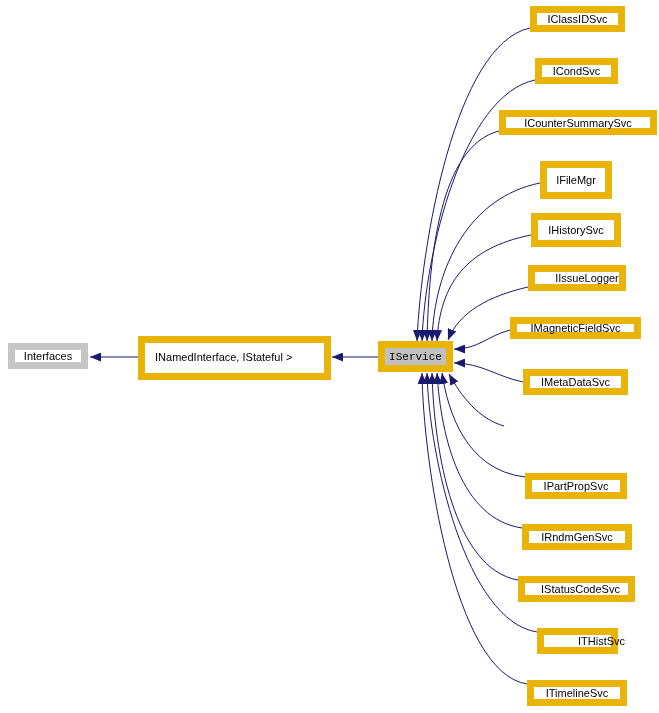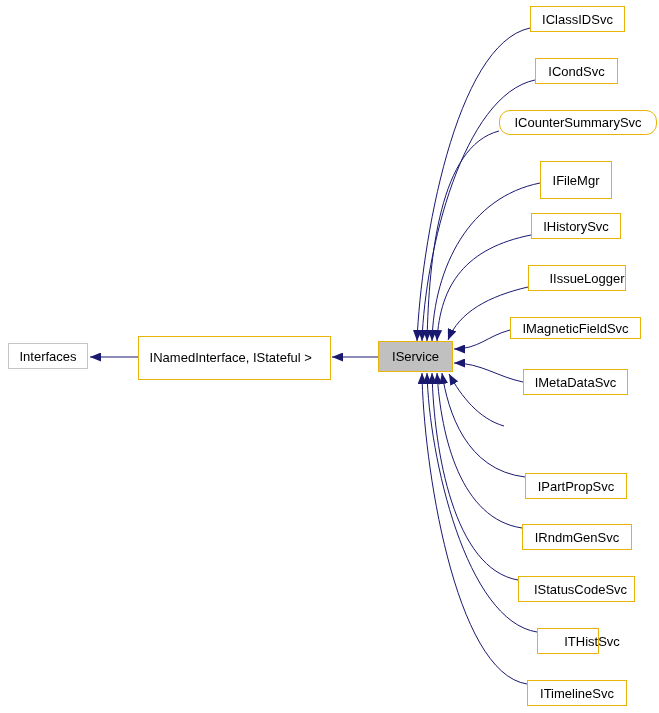--- a/index.html
+++ b/index.html
@@ -18,32 +18,32 @@
   }
   .edge {
     fill: none;
     stroke: #191970;
     stroke-width: 1;
   }
   #arrowhead path { fill: #191970; }
   .node {
     position: absolute;
     box-sizing: border-box;
-    border: 1px solid #eab308;
+    border: 7px solid #eab308;
     background: #ffffff;
     color: #000000;
-    font-size: 13px;
+    font-size: 11px;
     display: flex;
     align-items: center;
     justify-content: center;
     white-space: pre;
     cursor: pointer;
   }
   .node-external { border-color: #c5c5c5; }
-  .node-focus { background: #c0c0c0; }
+  .node-focus { background: #c0c0c0; font-family: Liberation Mono, monospace; }
   .node-multiline {
     flex-direction: column;
     align-items: flex-start;
     justify-content: center;
     padding-left: 7px;
     line-height: 1.38;
   }
 </style>
 </head>
 <body>
@@ -79,36 +79,36 @@
   <div class="node node-multiline" style="left:138px; top:336px; width:193px; height:44px;">
     <span> INamedInterface, IStateful &gt;</span>
   </div>
 
   <div class="node node-focus" style="left: 378px; top: 341px; width: 75px; height: 31px; background: rgb(192, 192, 192);">IService</div>
 
   <div class="node" style="left:530px; top:6px; width:95px; height:26px;">IClassIDSvc</div>
 
   <div class="node" style="left:535px; top:58px; width:83px; height:26px;text-align:right;">ICondSvc</div>
 
-  <div class="node" style="left:499px; top:110px; width:158px; height:25px;border-radius:11px;">ICounterSummarySvc</div>
+  <div class="node" style="left:499px; top:110px; width:158px; height:25px;">ICounterSummarySvc</div>
 
   <div class="node" style="left:540px; top:161px; width:72px; height:38px;">IFileMgr</div>
 
-  <div class="node" style="left:531px; top:213px; width:90px; height:26px;">IHistorySvc</div>
+  <div class="node" style="left:531px; top:213px; width:90px; height:34px;">IHistorySvc</div>
 
   <div class="node" style="left:528px; top:265px; width:98px; height:26px;padding-left:20px;">IIssueLogger</div>
 
   <div class="node" style="left:510px; top:317px; width:131px; height:22px;">IMagneticFieldSvc</div>
 
   <div class="node" style="left:523px; top:369px; width:105px; height:26px;">IMetaDataSvc</div>
 
 
   <div class="node" style="left:525px; top:473px; width:102px; height:26px;">IPartPropSvc</div>
 
   <div class="node" style="left:522px; top:524px; width:110px; height:26px;">IRndmGenSvc</div>
 
   <div class="node" style="left:518px; top:576px; width:117px; height:26px;padding-left:8px;">IStatusCodeSvc</div>
 
-  <div class="node" style="left:537px; top:628px; width:62px; height:26px;padding-left:48px;">ITHistSvc</div>
+  <div class="node" style="left:537px; top:628px; width:81px; height:26px;padding-left:48px;">ITHistSvc</div>
 
   <div class="node" style="left:527px; top:680px; width:100px; height:26px;">ITimelineSvc</div>
 
 </div>
 
 </body></html>

